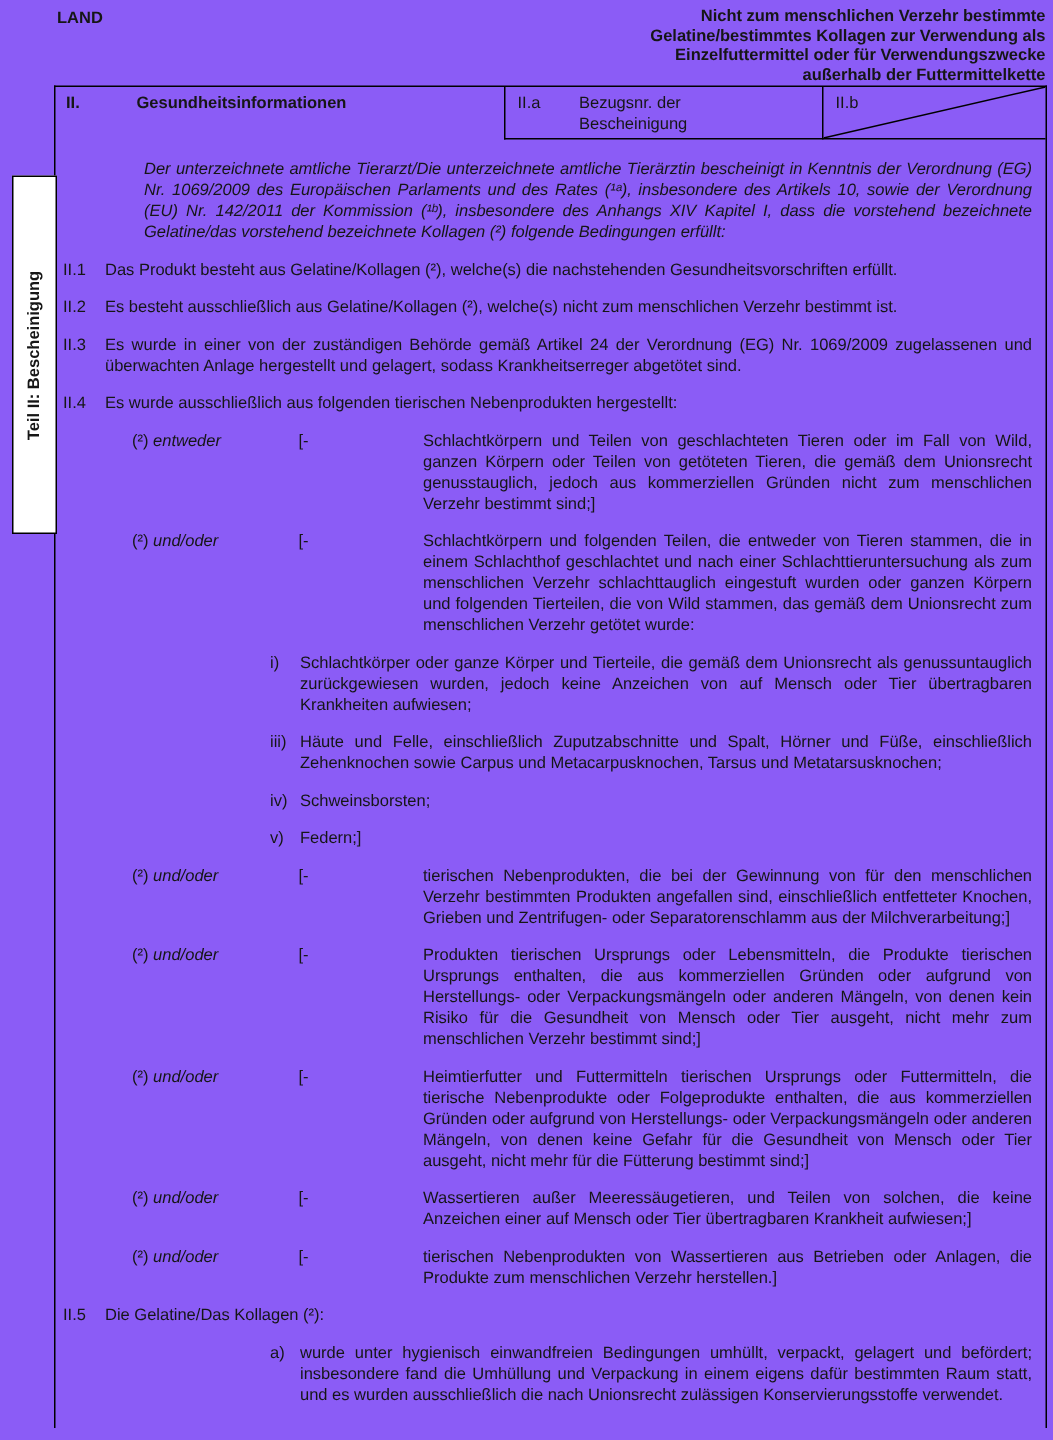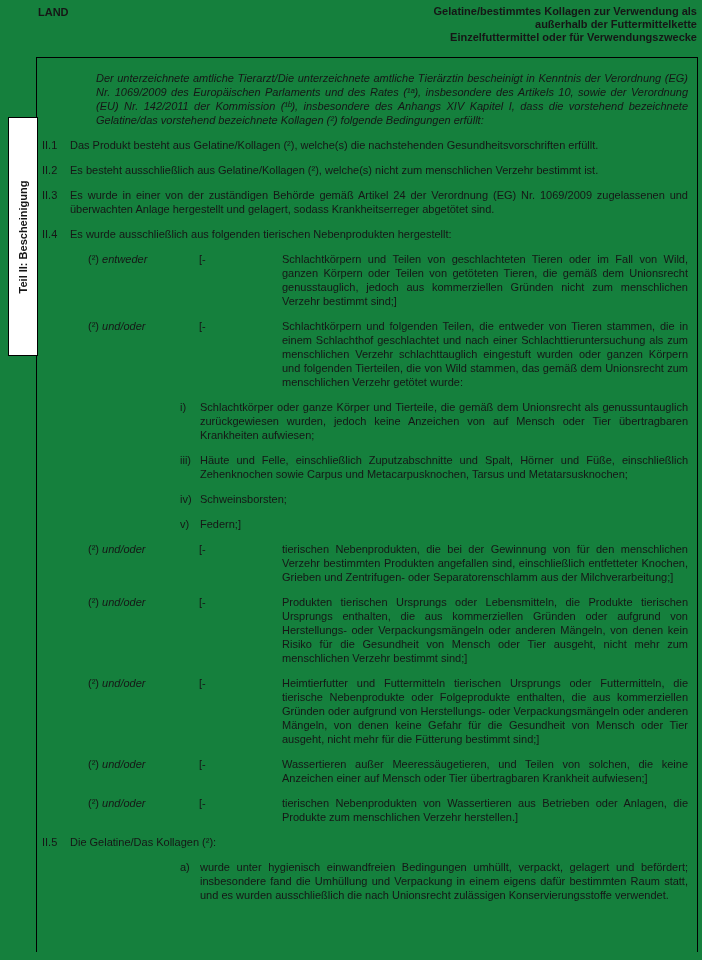--- a/index.html
+++ b/index.html
@@ -1,17 +1,17 @@
 <!DOCTYPE html>
 <html><head>
 <meta charset="utf-8">
 <style>
   html,body{margin:0;padding:0;background:#e8e8e8;}
   .page{
-    position:relative;width:702px;height:960px;background:#15803d;
+    position:relative;width:702px;height:960px;background:#8b5cf6;
     color:#161616;overflow:hidden;
     font-family:"Liberation Sans","DejaVu Sans",sans-serif;
     font-size:11px;line-height:14px;
   }
   
   .topbar{position:absolute;left:38px;right:5px;top:5px;display:flex;justify-content:space-between;}
   .land{font-weight:bold;}
   .doc-title{text-align:right;font-weight:bold;line-height:13px;}
   
   .tab{
@@ -55,28 +55,44 @@
   .sub .stxt{flex:1;text-align:justify;}
 </style>
 </head>
 <body>
 
 <div class="page">
 
   <div class="topbar">
     <div class="land">LAND</div>
     <div class="doc-title">
+      <div>Nicht zum menschlichen Verzehr bestimmte</div>
       <div>Gelatine/bestimmtes Kollagen zur Verwendung als</div>
+      <div>Einzelfuttermittel oder für Verwendungszwecke</div>
       <div>außerhalb der Futtermittelkette</div>
-      <div>Einzelfuttermittel oder für Verwendungszwecke</div>
     </div>
   </div>
 
   <div class="cert">
 
+    <div class="hdr">
+      <div class="hc hc1">
+        <span class="hnum">II.</span><span class="hlbl">Gesundheitsinformationen</span>
+      </div>
+      <div class="hc hc2">
+        <span class="hnum">II.a</span>
+        <span class="hlbl">Bezugsnr. der Bescheinigung</span>
+      </div>
+      <div class="hc hc3">
+        <span>II.b</span>
+        <svg viewBox="0 0 100 100" preserveAspectRatio="none">
+            <line x1="0" y1="100" x2="100" y2="0"></line>
+          </svg>
+      </div>
+    </div>
 
     <div class="bodyc">
 
       <p class="intro">Der unterzeichnete amtliche Tierarzt/Die unterzeichnete amtliche Tierärztin bescheinigt in Kenntnis der Verordnung (EG) Nr. 1069/2009 des Europäischen Parlaments und des Rates (¹ᵃ), insbesondere des Artikels 10, sowie der Verordnung (EU) Nr. 142/2011 der Kommission (¹ᵇ), insbesondere des Anhangs XIV Kapitel I, dass die vorstehend bezeichnete Gelatine/das vorstehend bezeichnete Kollagen (²) folgende Bedingungen erfüllt:</p>
 
       <div class="sec">
         <span class="num">II.1</span>
         <div class="txt">Das Produkt besteht aus Gelatine/Kollagen (²), welche(s) die nachstehenden Gesundheitsvorschriften erfüllt.</div>
       </div>
 

